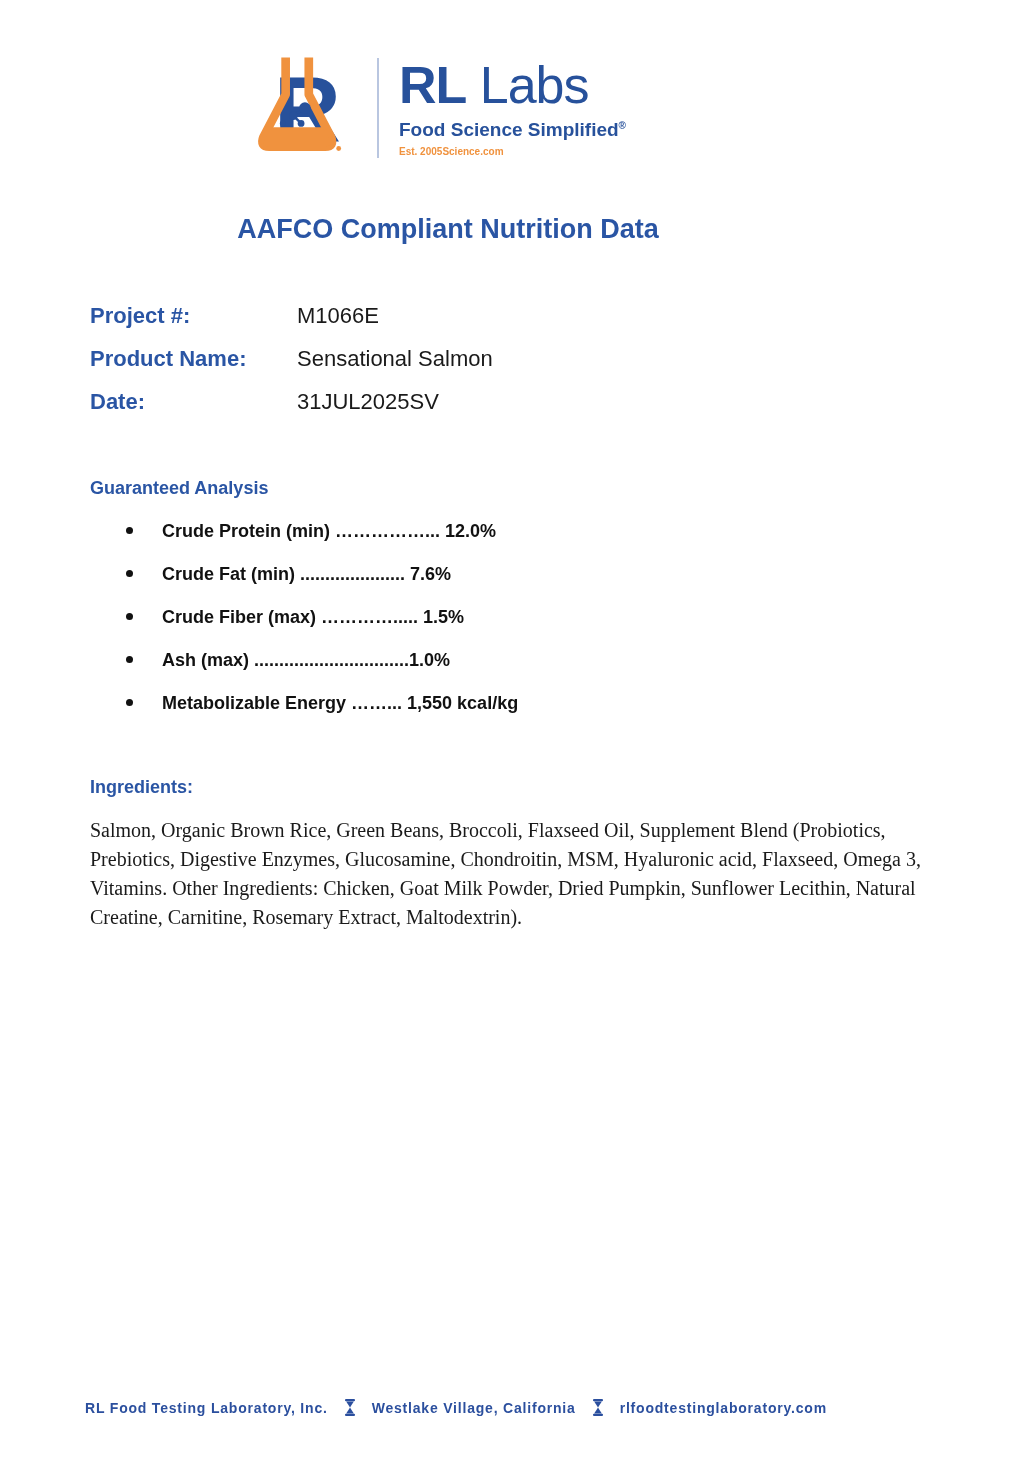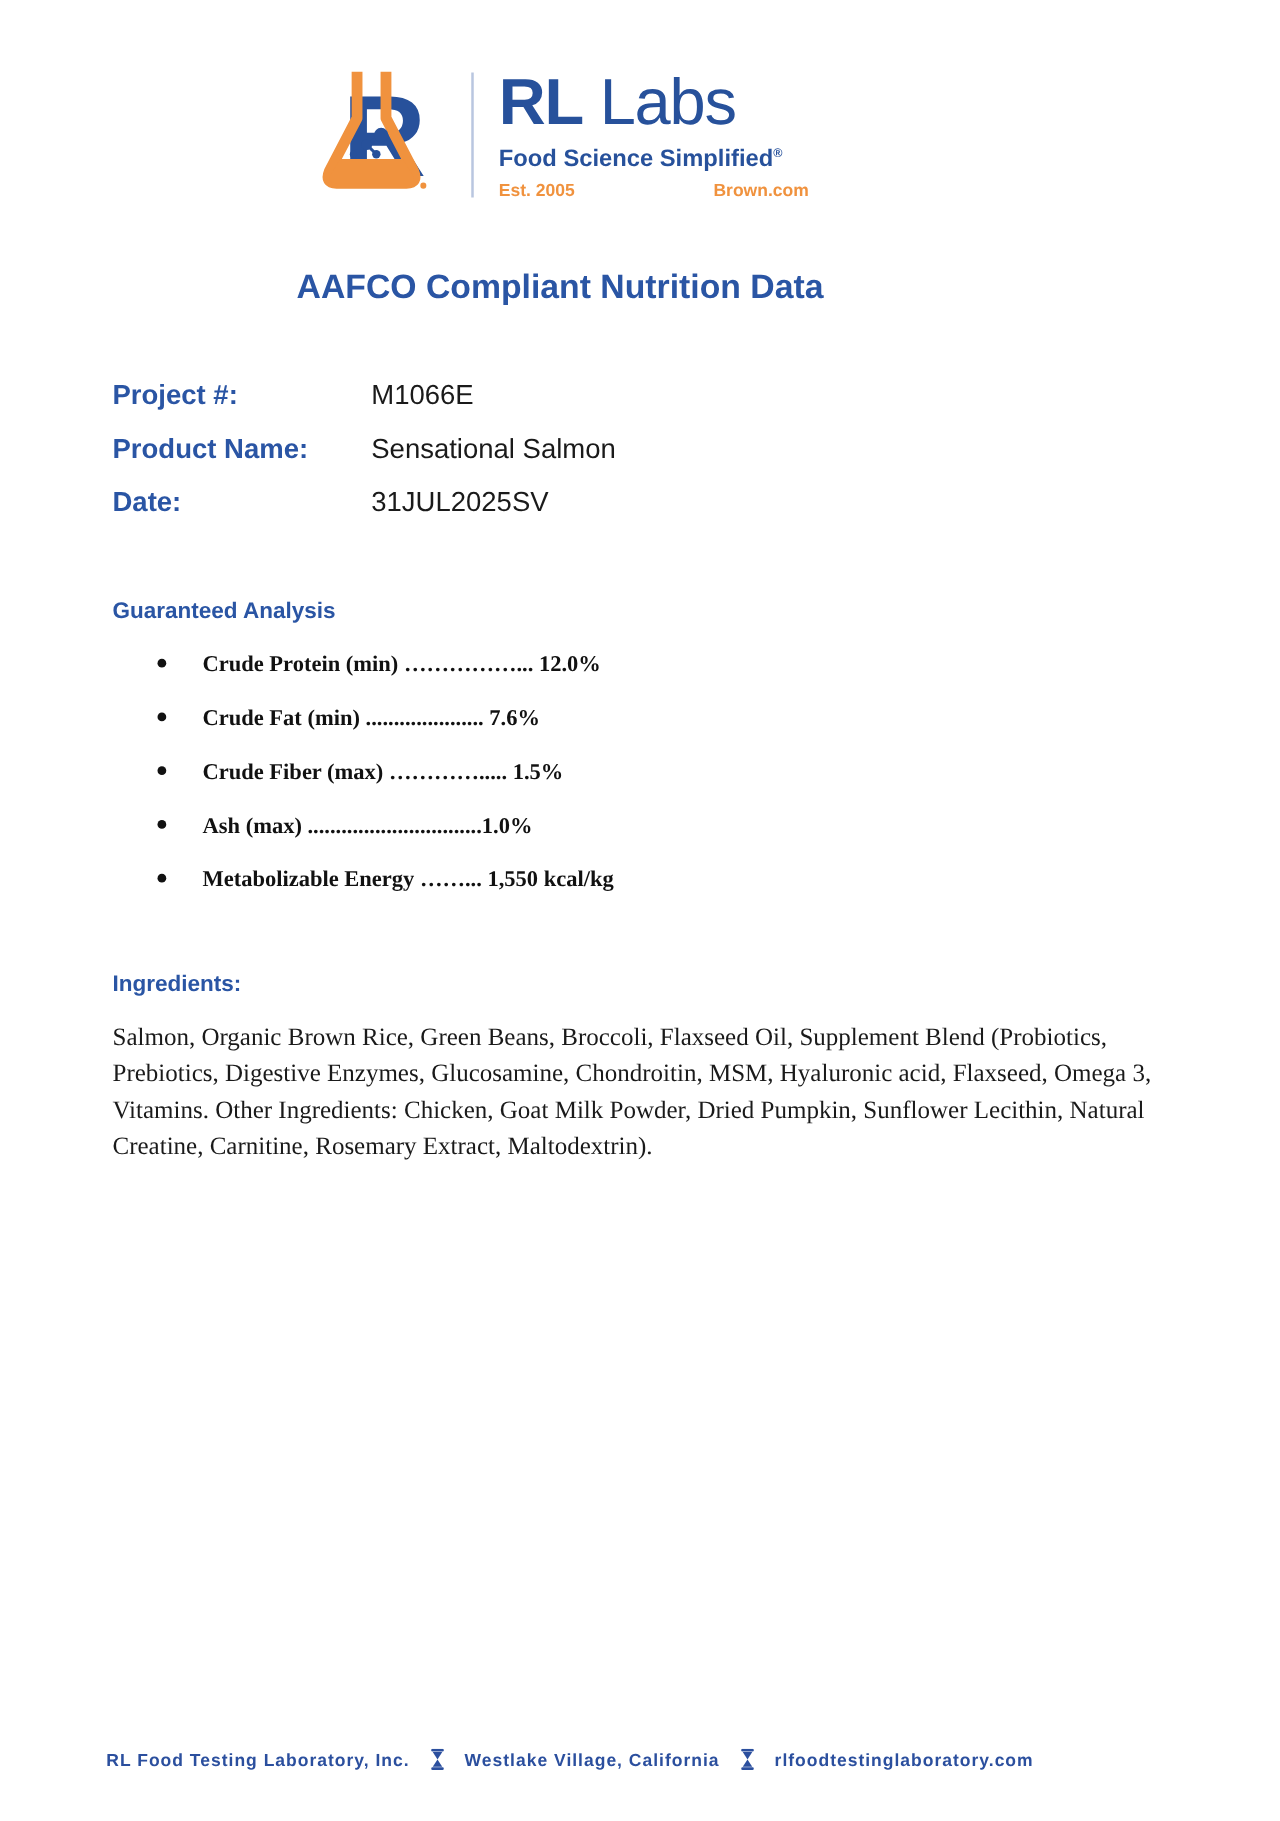--- a/index.html
+++ b/index.html
@@ -18,41 +18,41 @@
     gap: 20px; padding-top: 52px;
   }
   .logo-flask { width: 108px; height: 112px; flex: 0 0 auto; }
   .logo-divider { width: 2px; height: 100px; background: #b9c6e0; }
   .logo-text { display: flex; flex-direction: column; width: 248px; }
   .logo-name { font-size: 52px; line-height: 1.02; color: #27519b; letter-spacing: -1px; white-space: nowrap; }
   .logo-name .heavy { font-weight: 700; }
   .logo-name .light { font-weight: 400; }
   .logo-tagline { font-size: 19px; font-weight: 700; color: #27519b; margin-top: 7px; white-space: nowrap; }
   .logo-tagline sup { font-size: 10px; }
-  .logo-sub { display: flex; justify-content: space-between; font-size: 14px; font-weight: 700; color: #f0923e; margin-top: 5px; }
+  .logo-sub { display: flex; justify-content: flex-start; font-size: 10px; font-weight: 700; color: #f0923e; margin-top: 5px; }
 
   
   .doc-title {
     margin: 50px 0 0 0; text-align: center;
     color: #2a55a4; font-size: 27px; font-weight: 700;
   }
 
   
   .fields { margin: 60px 0 0 90px; }
   .field-row { display: flex; margin-bottom: 22px; font-size: 22px; line-height: 21px; }
   .field-label { width: 207px; color: #2a55a4; font-weight: 700; flex: 0 0 auto; }
   .field-value { color: #1a1a1a; font-weight: 400; }
 
   
   .ga-section { margin: 66px 0 0 90px; }
   .ga-heading { color: #2a55a4; font-size: 18px; font-weight: 700; }
   .ga-list { list-style: none; margin: 22px 0 0 0; padding: 0 0 0 72px; }
   .ga-list li {
     position: relative; margin-bottom: 23px;
-    font-size: 18px; font-weight: 700; color: #111; line-height: 20px; font-family: Liberation Serif, serif;
+    font-size: 18px; font-weight: 700; color: #111; line-height: 20px;
   }
   .ga-list li::before {
     content: ""; position: absolute; left: -36px; top: 6px;
     width: 7px; height: 7px; border-radius: 50%; background: #111;
   }
 
   
   .ing-section { margin: 64px 0 0 90px; width: 872px; }
   .ing-heading { color: #2a55a4; font-size: 18px; font-weight: 700; }
   .ing-text { margin-top: 18px; font-size: 20px; line-height: 29px; color: #1a1a1a; font-family: Liberation Serif, serif; }
@@ -85,21 +85,21 @@
         <circle cx="35" cy="72" r="3" fill="#27519b"></circle>
         <circle cx="93" cy="98" r="2.5" fill="#f0923e"></circle>
       </svg>
     </span>
     <span class="logo-divider"></span>
     <div class="logo-text">
       <div class="logo-name"><span class="heavy">RL</span><span class="light"> Labs</span></div>
       <div class="logo-tagline"><span>Food Science Simplified</span><sup>®</sup></div>
       <div class="logo-sub">
         <span>Est. 2005</span>
-        <span>Brown.com</span>
+        <span>Science.com</span>
       </div>
     </div>
   </div>
 
   <h1 class="doc-title">AAFCO Compliant Nutrition Data</h1>
 
   <div class="fields">
     <div class="field-row">
       <span class="field-label">Project #:</span>
       <span class="field-value">M1066E</span>

